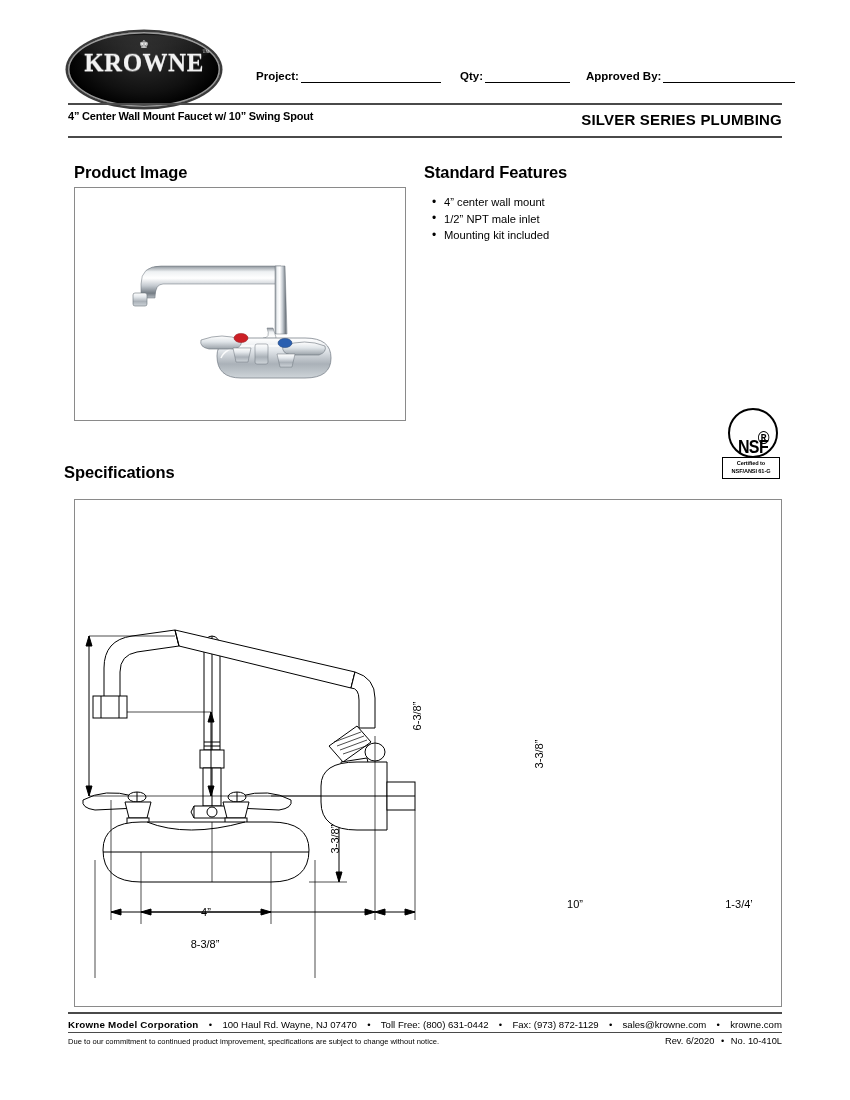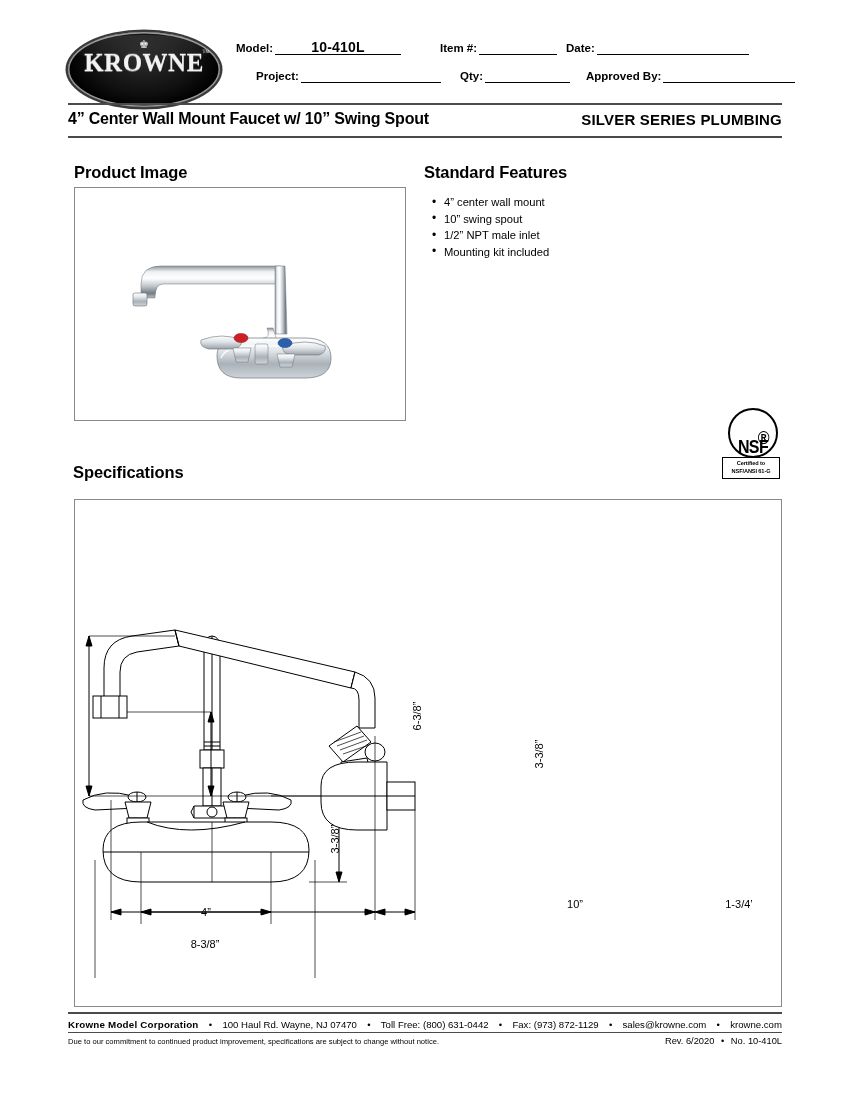--- a/index.html
+++ b/index.html
@@ -150,21 +150,21 @@
     position: absolute;
     left: 68px;
     top: 110px;
     width: 714px;
     height: 22px;
   }
   .title-main {
     position: absolute;
     left: 0;
     top: 0;
-    font-size: 16px;
+    font-size: 11px;
     font-weight: 700;
     letter-spacing: -0.2px;
     white-space: nowrap;
   }
   .title-series {
     position: absolute;
     right: 0;
     top: 1px;
     font-size: 15px;
     font-weight: 700;
@@ -182,21 +182,21 @@
 
   
   .h-section {
     position: absolute;
     font-size: 16.5px;
     font-weight: 700;
     letter-spacing: -0.1px;
   }
   .h-product { left: 74px; top: 163px; }
   .h-features { left: 424px; top: 163px; }
-  .h-specs   { left: 73px; top: 463px; }
+  .h-specs   { left: 64px; top: 463px; }
 
   
   .product-box {
     position: absolute;
     left: 74px;
     top: 187px;
     width: 330px;
     height: 232px;
     border: 1px solid #8a8a8a;
     background: #ffffff;
@@ -360,34 +360,20 @@
     <div class="logo-wrap">
       <div class="logo-ellipse">
         <div class="logo-crown">♚</div>
         <div class="logo-text">KROWNE</div>
         <div class="logo-tm">™</div>
       </div>
     </div>
 
     <div class="fields">
 
-      <div class="field-row r1">
-        <div class="fld f-model">
-          <span class="fld-label">Model:</span>
-          <span class="fld-line">10-410L</span>
-        </div>
-        <div class="fld f-item">
-          <span class="fld-label">Item #:</span>
-          <span class="fld-line"></span>
-        </div>
-        <div class="fld f-date">
-          <span class="fld-label">Date:</span>
-          <span class="fld-line"></span>
-        </div>
-      </div>
 
       <div class="field-row r2">
         <div class="fld f-project">
           <span class="fld-label">Project:</span>
           <span class="fld-line"></span>
         </div>
         <div class="fld f-qty">
           <span class="fld-label">Qty:</span>
           <span class="fld-line"></span>
         </div>
@@ -469,21 +455,20 @@
       <ellipse cx="210" cy="155" rx="7" ry="4.6" fill="#2a5fb0" stroke="#17386c" stroke-width="0.5"></ellipse>
 
       <path d="M 202,166 L 220,166 L 217,179 L 205,179 Z" fill="url(#chromeBody)" stroke="#6a727a" stroke-width="0.5"></path>
 
       <rect x="180" y="156" width="13" height="20" rx="2" fill="url(#chromeBody)" stroke="#6a727a" stroke-width="0.5"></rect>
     </svg>
   </div>
 
   <div class="features">
     <div class="feat-item">4” center wall mount</div>
-    <div class="feat-item">10” swing spout</div>
     <div class="feat-item">1/2” NPT male inlet</div>
     <div class="feat-item">Mounting kit included</div>
   </div>
 
   <div class="nsf">
     <div class="nsf-circle">
       <span>NSF</span>
       <span class="nsf-reg">®</span>
     </div>
     <div class="nsf-cert">

